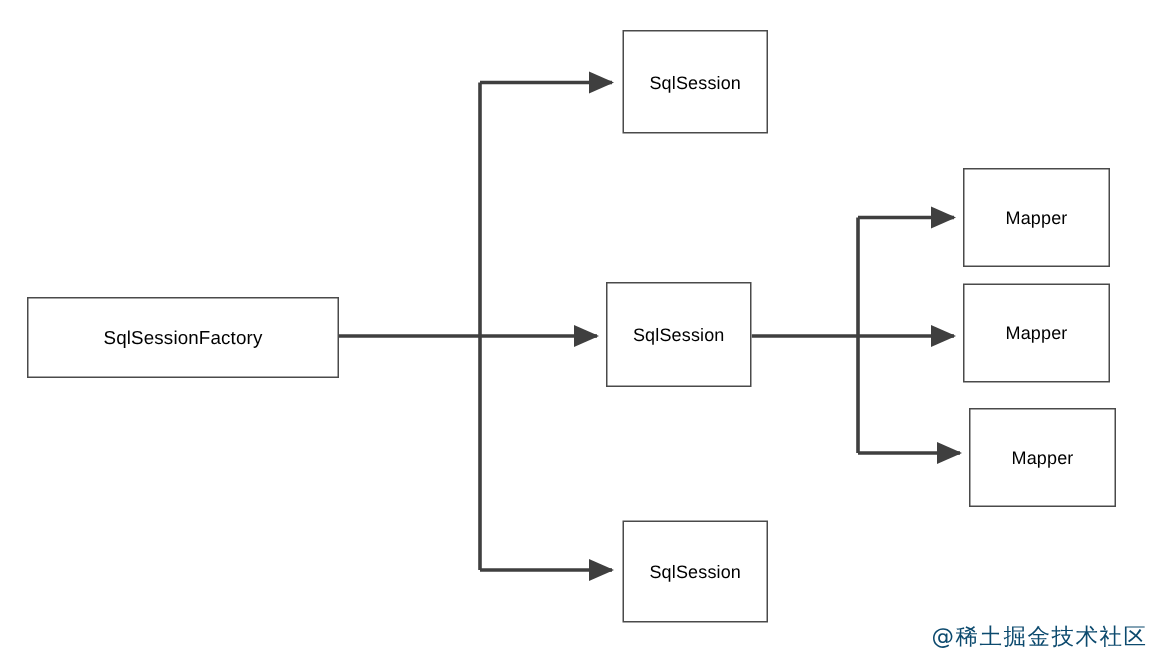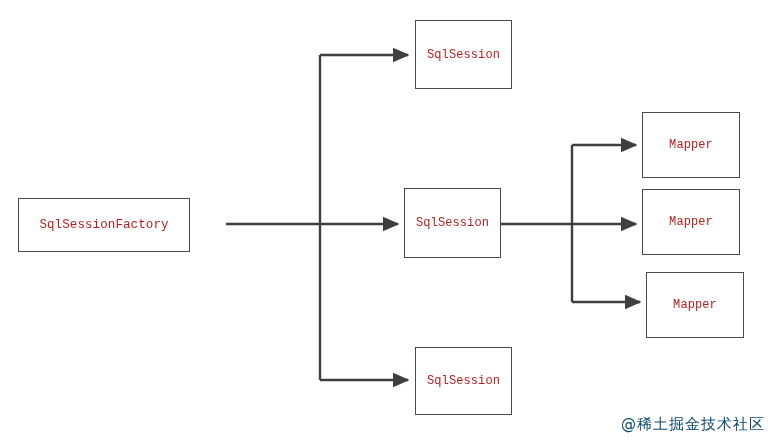--- a/index.html
+++ b/index.html
@@ -27,23 +27,23 @@
   .node-box {
     position: absolute;
     box-sizing: border-box;
     background: #ffffff;
     border: 1.6px solid #4a4a4a;
     display: flex;
     align-items: center;
     justify-content: center;
   }
   .node-label {
-    font-family: Liberation Mono, monospace;
+    font-family: Liberation Sans, sans-serif;
     font-size: 12.5px;
-    color: #b91c1c;
+    color: #000000;
     letter-spacing: 0.1px;
     white-space: nowrap;
     user-select: none;
   }
   .node-label.small {
     font-size: 12px;
   }
   .watermark {
     position: absolute;
     right: 14px;
@@ -82,21 +82,21 @@
 
     <path d="M 572 145 L 572 302" fill="none" stroke="#3f3f3f" stroke-width="2.4"></path>
 
     <path d="M 572 145 L 636 145" fill="none" stroke="#3f3f3f" stroke-width="2.4" marker-end="url(#arrow)"></path>
 
     <path d="M 572 224 L 636 224" fill="none" stroke="#3f3f3f" stroke-width="2.4" marker-end="url(#arrow)"></path>
 
     <path d="M 572 302 L 640 302" fill="none" stroke="#3f3f3f" stroke-width="2.4" marker-end="url(#arrow)"></path>
   </svg>
 
-  <div class="node-box" style="left:18px; top:198px; width:172px; height:54px;">
+  <div class="node-box" style="left:18px; top:198px; width:208px; height:54px;">
     <span class="node-label">SqlSessionFactory</span>
   </div>
 
   <div class="node-box" style="left:415px; top:20px; width:97px; height:69px;">
     <span class="node-label small">SqlSession</span>
   </div>
 
   <div class="node-box" style="left:404px; top:188px; width:97px; height:70px;">
     <span class="node-label small">SqlSession</span>
   </div>

